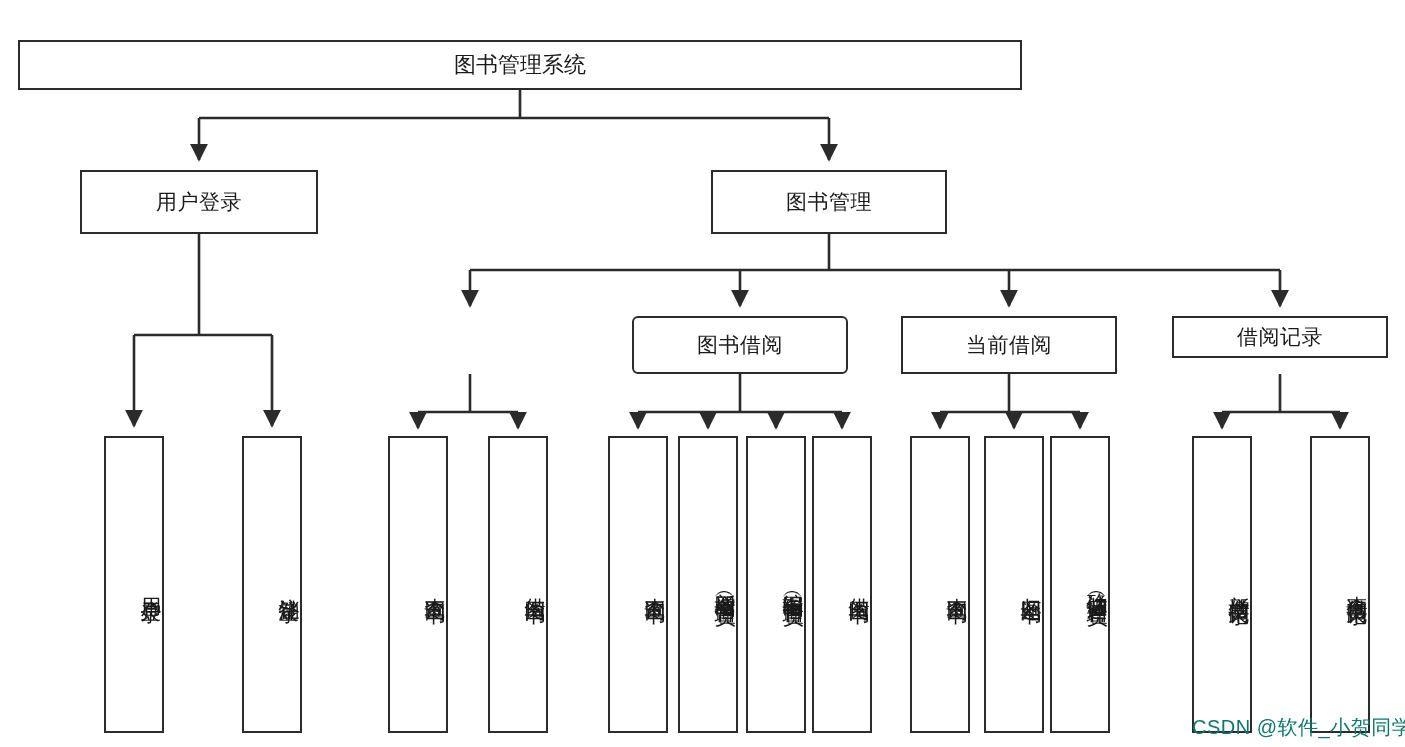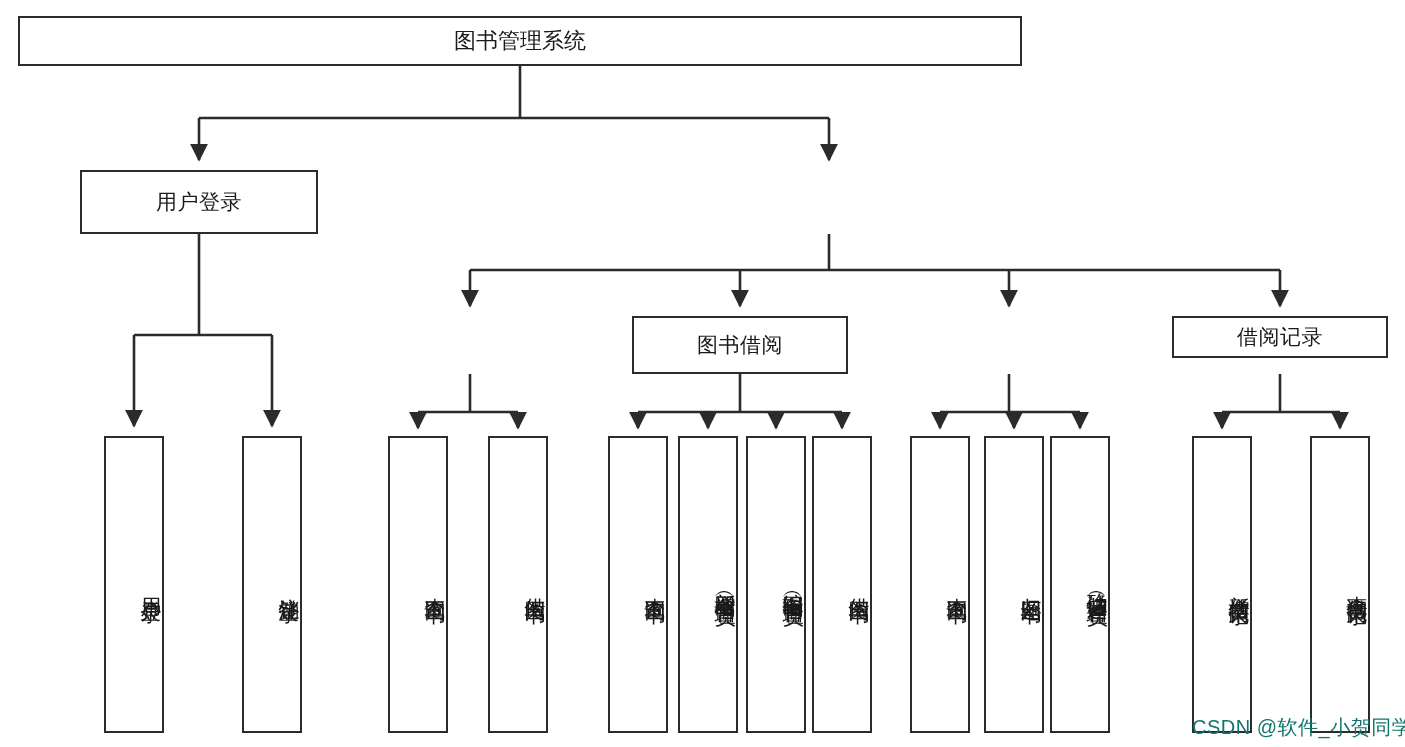--- a/index.html
+++ b/index.html
@@ -34,20 +34,21 @@
     align-items: center;
     justify-content: center;
     text-align: center;
   }
   .node.h {
     font-size: 21px;
     letter-spacing: 0.5px;
   }
   .node.root {
     font-size: 22px;
+    margin-top: 24px;
   }
   .node.v {
     font-size: 21px;
     writing-mode: vertical-rl;
     text-orientation: upright;
     letter-spacing: 2px;
     padding: 8px 0;
     align-items: flex-start;
     justify-content: center;
     line-height: 1.0;
@@ -117,22 +118,24 @@
       <path d="M 1280 374 L 1280 412"></path>
       <path d="M 1222 412 L 1340 412"></path>
       <path d="M 1222 412 L 1222 428" marker-end="url(#arrow)"></path>
       <path d="M 1340 412 L 1340 428" marker-end="url(#arrow)"></path>
     </g>
   </svg>
 
   <div class="node root" style="left: 18px; top: 16px; width: 1004px; height: 50px;">图书管理系统</div>
 
   <div class="node h" style="left: 80px; top: 170px; width: 238px; height: 64px;">用户登录</div>
+  <div class="node h" style="left: 711px; top: 170px; width: 236px; height: 64px;">图书管理</div>
 
-  <div class="node h" style="left: 632px; top: 316px; width: 216px; height: 58px;">图书借阅</div>
+  <div class="node h" style="left: 632px; top: 316px; width: 216px; height: 58px; border-radius: 6px;">图书借阅</div>
+  <div class="node h" style="left: 901px; top: 316px; width: 216px; height: 58px;">当前借阅</div>
   <div class="node h" style="left: 1172px; top: 316px; width: 216px; height: 42px;">借阅记录</div>
 
   <div class="node v" style="left: 104px; top: 436px; width: 60px; height: 297px;">
     <span class="vtxt">用户登录</span>
   </div>
   <div class="node v" style="left: 242px; top: 436px; width: 60px; height: 297px;">
     <span class="vtxt">注销登录</span>
   </div>
   <div class="node v" style="left: 388px; top: 436px; width: 60px; height: 297px;">
     <span class="vtxt">查询图书</span>

